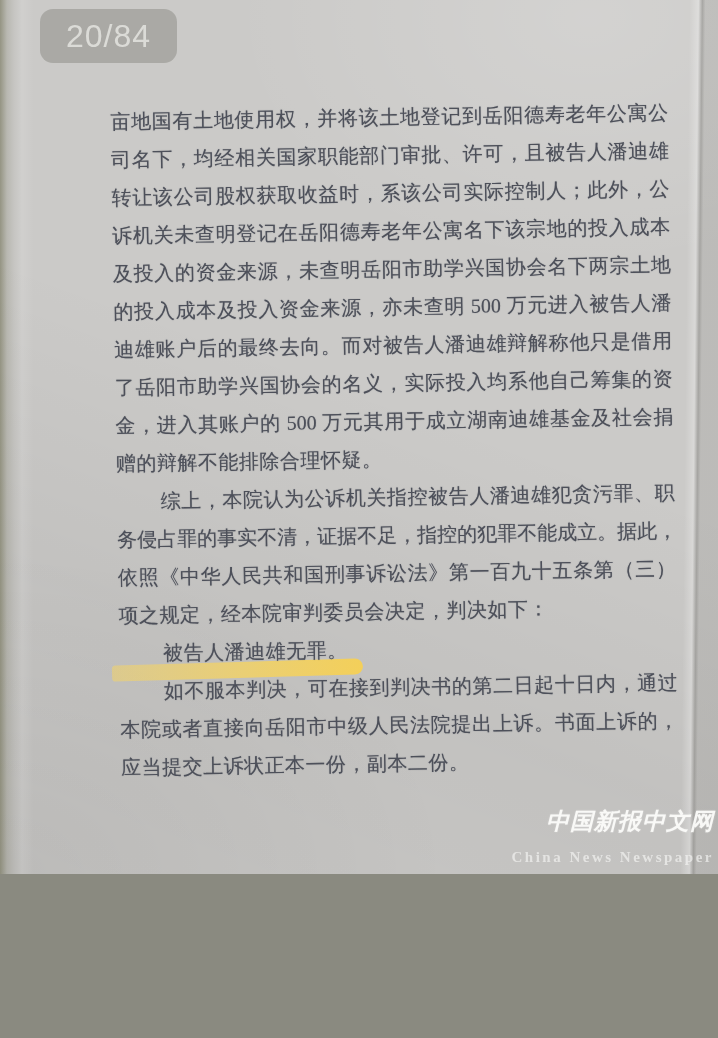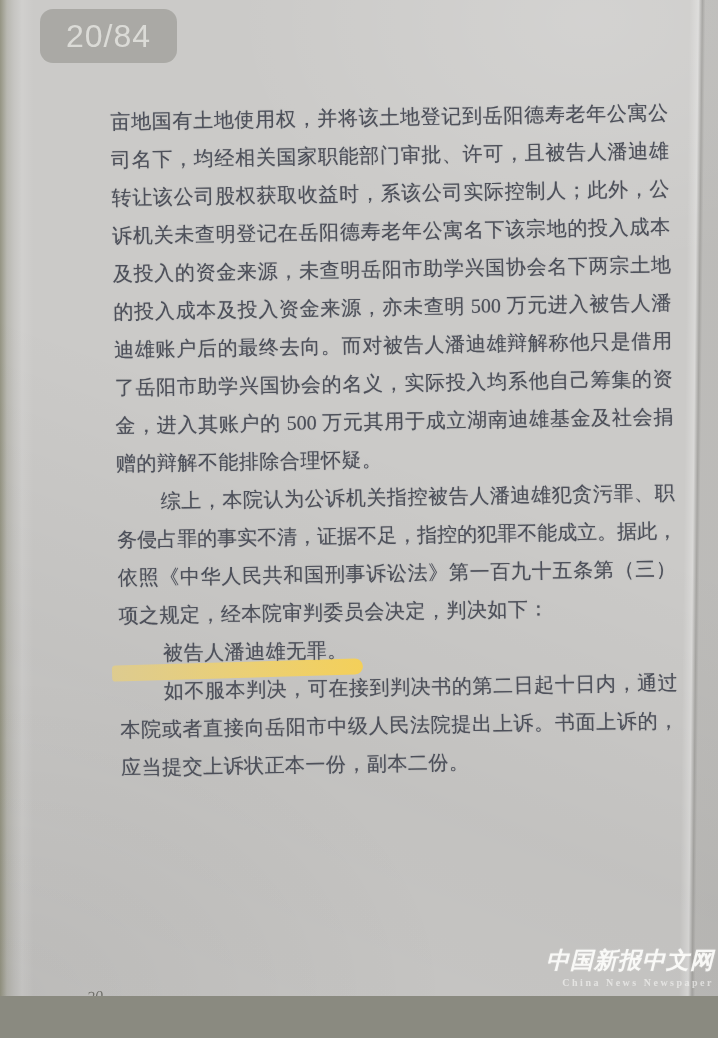--- a/index.html
+++ b/index.html
@@ -2,21 +2,21 @@
 <html><head>
 <meta charset="utf-8">
 <style>
   * { margin: 0; padding: 0; box-sizing: border-box; }
   html, body { background: #8a8a80; }
   body { font-family: "Liberation Serif", serif; }
 
   .photo {
     position: relative;
     width: 718px;
-    height: 996px;
+    height: 874px;
     overflow: hidden;
     background:
       radial-gradient(ellipse 600px 420px at 82% 2%, rgba(255,255,255,0.16), transparent 60%),
       radial-gradient(ellipse 700px 500px at 0% 100%, rgba(0,0,0,0.06), transparent 65%),
       linear-gradient(200deg, rgba(0,0,0,0.00) 45%, rgba(0,0,0,0.045) 72%, rgba(0,0,0,0.02) 100%),
       #cbcac8;
   }
 
   
   .left-edge {
@@ -97,23 +97,23 @@
   .wm-cn {
     font-family: Liberation Mono, monospace;
     font-weight: bold; font-style: italic;
     font-size: 23px; letter-spacing: 1px;
     color: rgba(253,253,251,0.90);
     text-shadow: 0 0 2px rgba(255,255,255,0.35);
   }
   .wm-en {
     font-family: "Liberation Serif", serif;
     font-weight: bold;
-    font-size: 10px; letter-spacing: 2.5px;
+    font-size: 15px; letter-spacing: 2.5px;
     color: rgba(250,250,248,0.60);
-    margin-top: 1px;
+    margin-top: 12px;
   }
 </style>
 </head>
 <body>
 
 <div class="photo">
 
   <div class="left-edge"></div>
   <div class="right-edge"></div>
 

